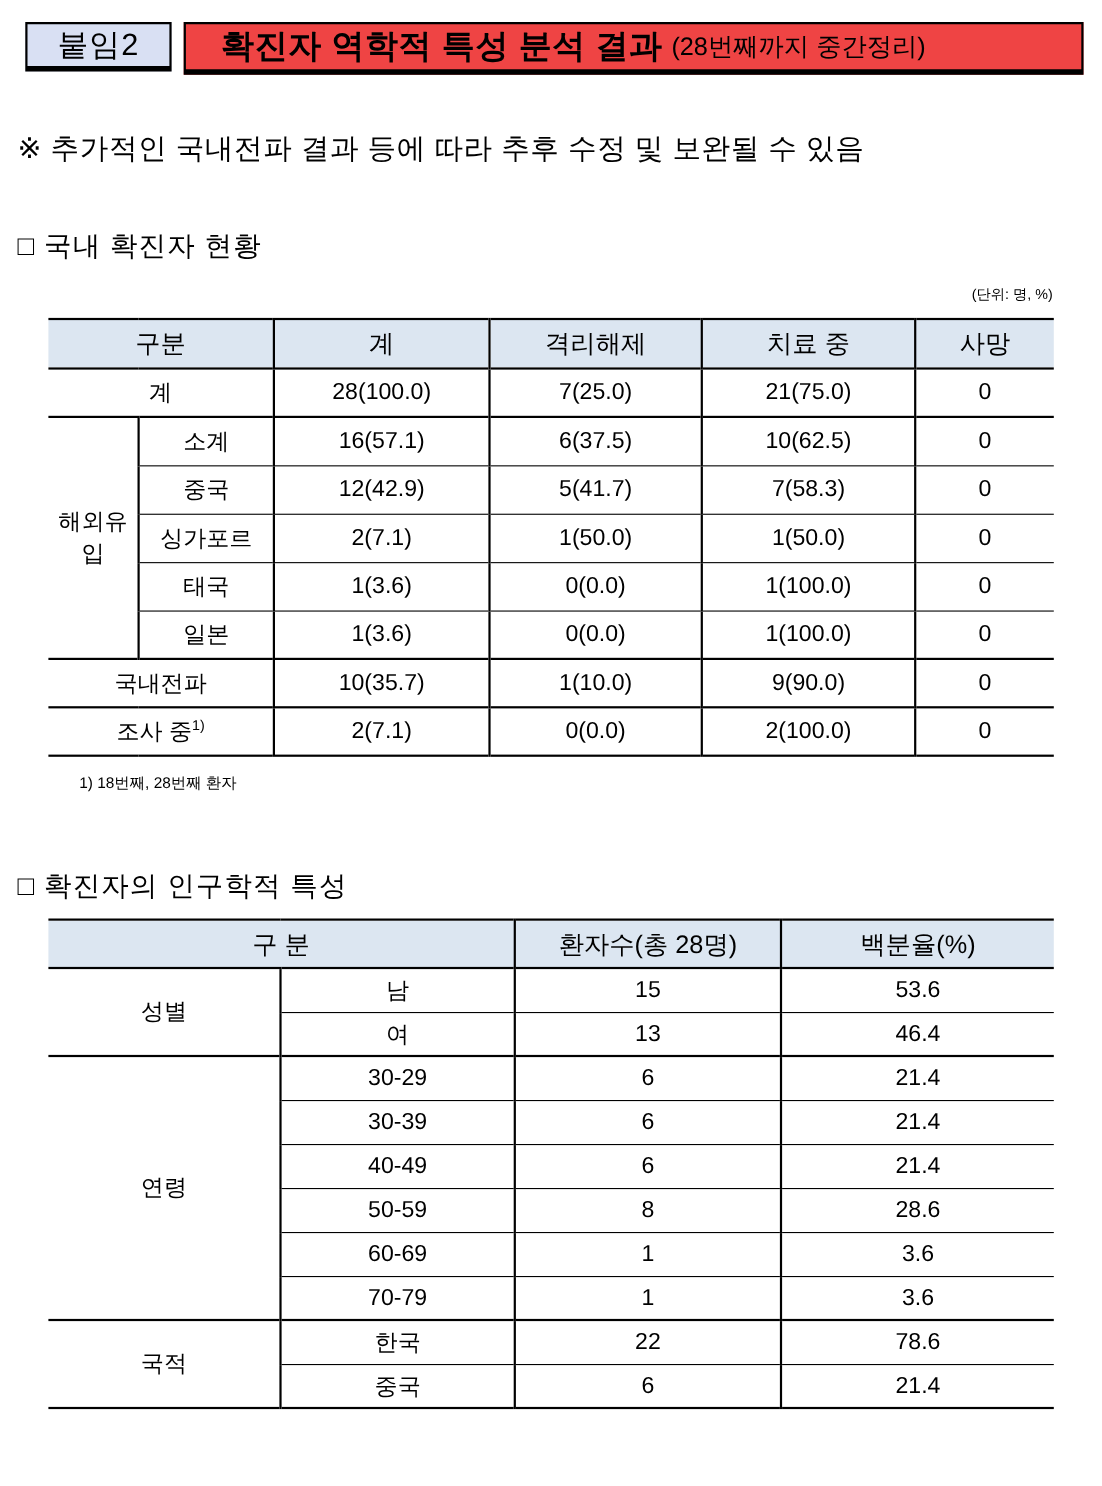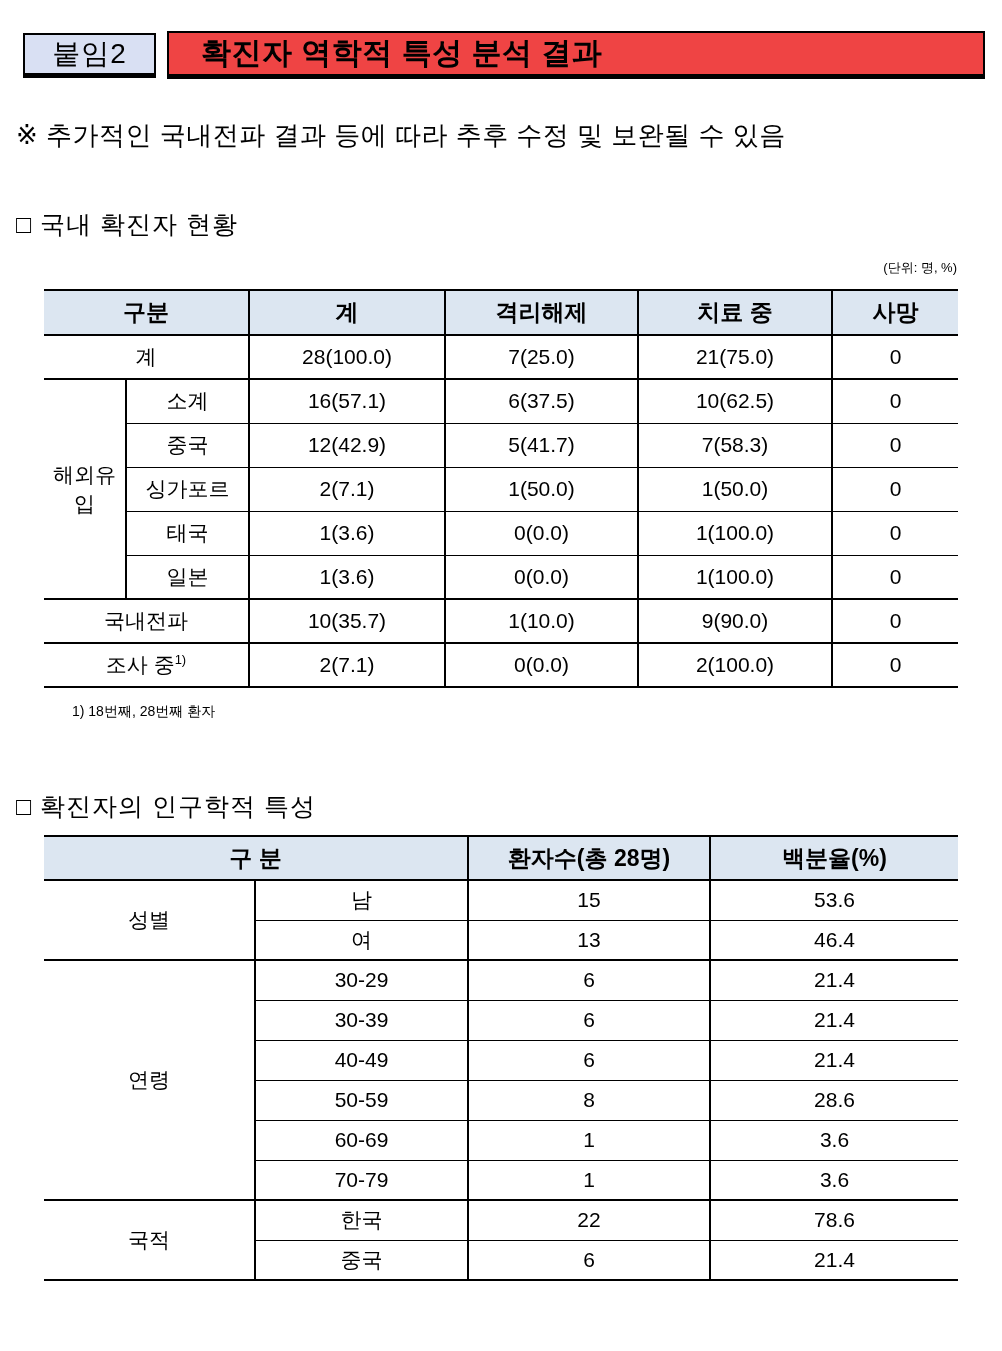--- a/index.html
+++ b/index.html
@@ -11,21 +11,21 @@
   html,body{ margin:0; padding:0; }
   body{
     width:1002px; height:1351px;
     background:#ffffff; color:#000000;
     font-family:"Liberation Sans","DejaVu Sans",sans-serif;
     overflow:hidden;
   }
 
   
   .header-row{
-    display:flex; align-items:center;
+    display:flex; align-items:flex-start;
     margin:20px 17px 0 23px; gap:11px; height:70px;
   }
   .badge{
     width:133px; flex:0 0 133px;
     background:var(--badge-bg);
     border:2px solid var(--border-dark); border-bottom-width:5px;
     display:flex; align-items:center; justify-content:center;
     font-size:28px; letter-spacing:1px;
   }
   .title-box{
@@ -63,21 +63,21 @@
     border-collapse:collapse; table-layout:fixed;
     margin:8px 0 0 44px;
     border-top:2.5px solid var(--border-dark);
     border-bottom:2.5px solid var(--border-dark);
   }
   table.t2{ margin-top:12px; }
   th,td{
     padding:0 2px; text-align:center; vertical-align:middle;
     font-weight:normal; overflow:hidden;
   }
-  th{ background:var(--header-bg); font-weight:bold; font-size:23px;margin-top:28px; }
+  th{ background:var(--header-bg); font-weight:normal; font-size:23px;margin-top:28px; }
   td{ font-size:21px; }
   .t1 th{ height:45px; }
   .t1 td{ height:44px; }
   .t2 th{ height:44px; }
   .t2 td{ height:40px; }
   
   .v{ border-left:2px solid var(--border-dark); }
   
   tr.thin  > th, tr.thin  > td{ border-top:1.5px solid var(--border-dark); }
   tr.thick > th, tr.thick > td{ border-top:2.5px solid var(--border-dark); }
@@ -86,20 +86,21 @@
 </style>
 </head>
 <body>
 
 <div class="header-row">
   <div class="badge">
     <span>붙임2</span>
   </div>
   <div class="title-box">
     <span class="title-main">확진자 역학적 특성 분석 결과</span>
+    <span class="title-suffix">(28번째까지 중간정리)</span>
   </div>
 </div>
 
 <div class="note">※ 추가적인 국내전파 결과 등에 따라 추후 수정 및 보완될 수 있음</div>
 
 <div class="section-heading">□ 국내 확진자 현황</div>
 
 <div class="unit-note">(단위: 명, %)</div>
 
 <table class="t1">

